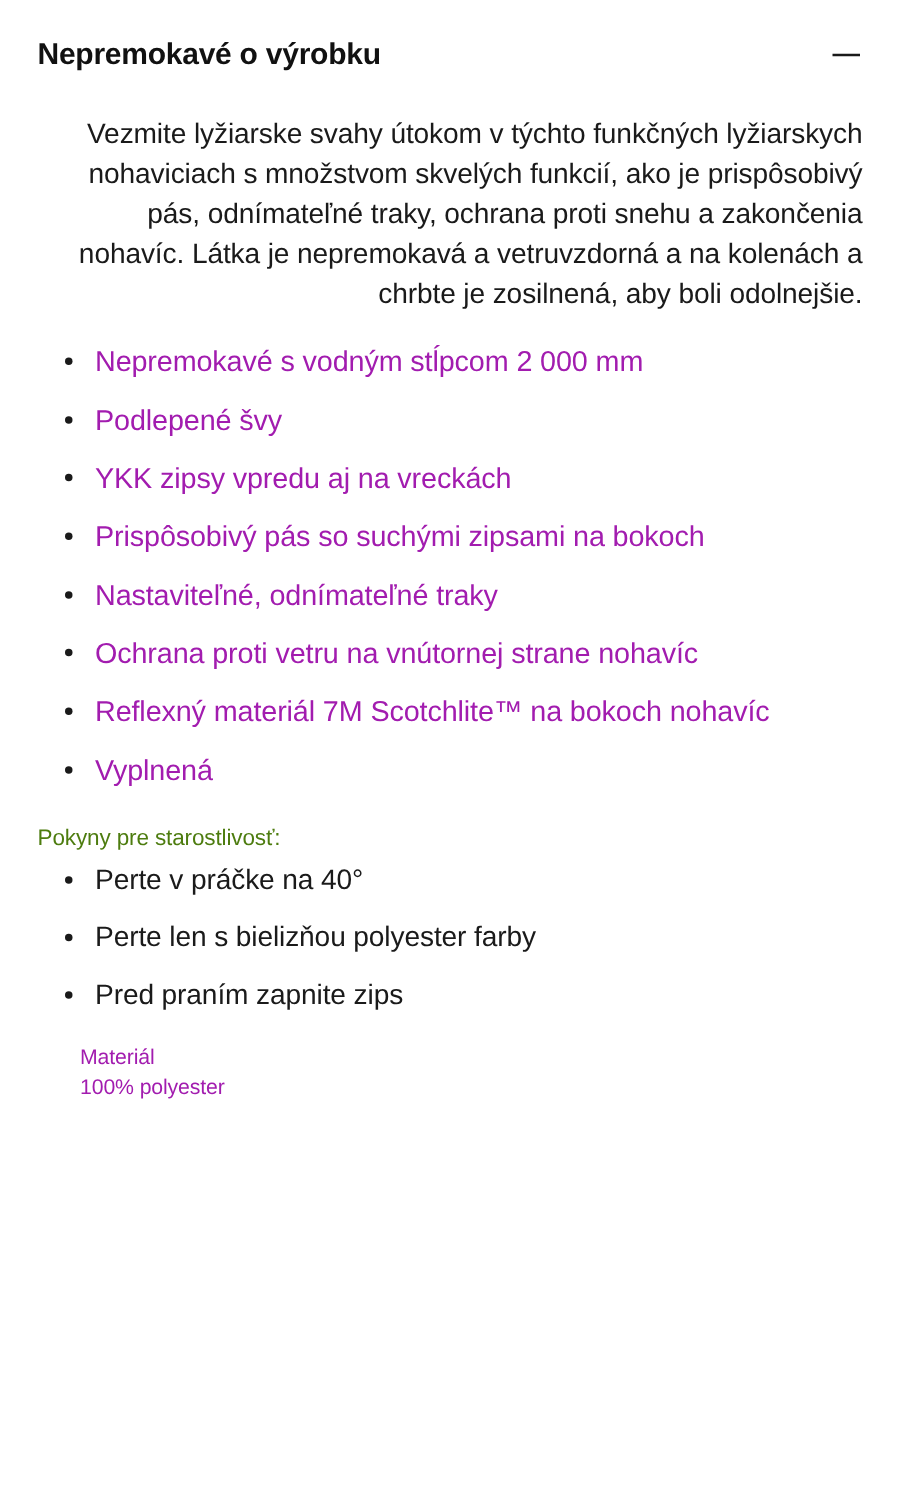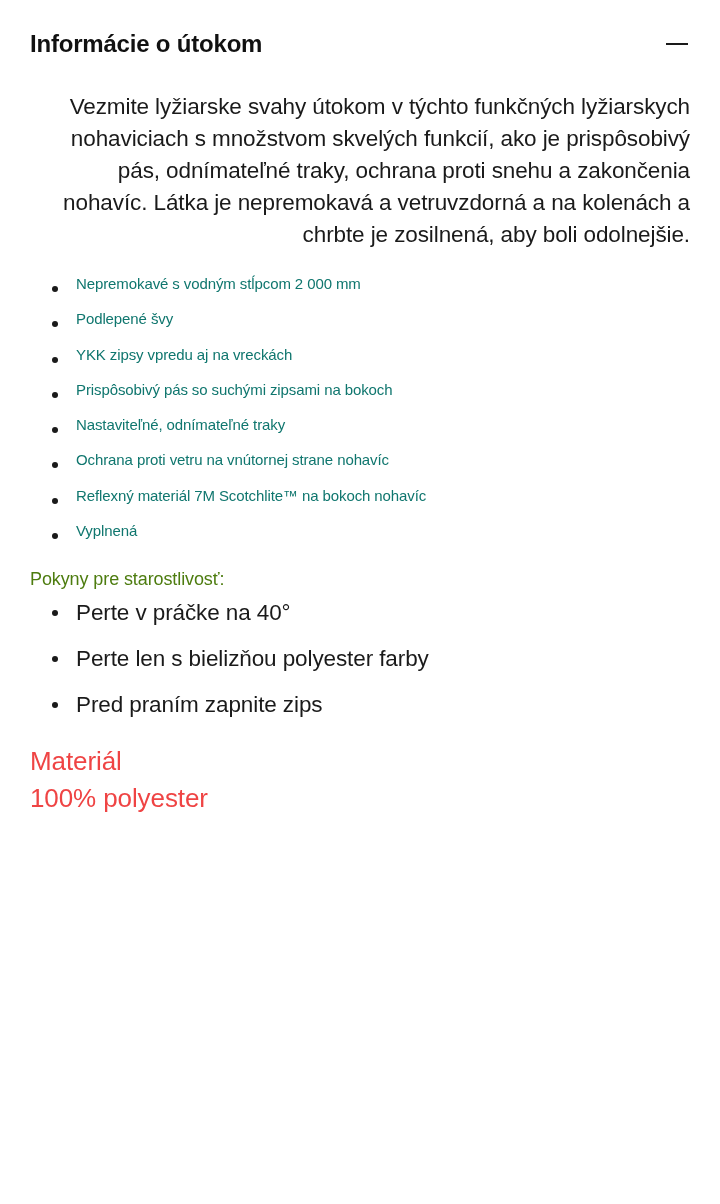--- a/index.html
+++ b/index.html
@@ -57,23 +57,23 @@
     letter-spacing: -0.1px;
     text-align: right;
   }
   ul.bullets {
     list-style: none;
     margin: 22px 0 0 0;
     padding: 0;
   }
   ul.bullets li {
     position: relative;
-    font-size: 15px;
+    font-size: 23px;
     line-height: 1.42;
-    color: #0f766e;
+    color: #a21caf;
     padding-left: 46px;
     margin-bottom: 14px;
     letter-spacing: -0.1px;
   }
   ul.bullets li::before {
     content: "";
     position: absolute;
     left: 22px;
     top: 13px;
     width: 6px;
@@ -110,33 +110,34 @@
     width: 6px;
     height: 6px;
     border-radius: 50%;
     background: #1a1a1a;
   }
   .material-block {
     margin-top: 22px;
   }
   .material-label,
   .material-value {
-    font-size: 26px;
+    font-size: 17px;
     line-height: 1.42;
-    color: #ef4444;
+    color: #a21caf;
     letter-spacing: -0.1px;
+    margin-left: 34px;
   }
 </style>
 </head>
 <body>
 
 <div class="panel">
 
   <div class="section-header">
-    <div class="section-title">Informácie o útokom</div>
+    <div class="section-title">Nepremokavé o výrobku</div>
     <div class="collapse-icon"></div>
   </div>
 
   <p class="intro">Vezmite lyžiarske svahy útokom v týchto funkčných lyžiarskych nohaviciach s množstvom skvelých funkcií, ako je prispôsobivý pás, odnímateľné traky, ochrana proti snehu a zakončenia nohavíc. Látka je nepremokavá a vetruvzdorná a na kolenách a chrbte je zosilnená, aby boli odolnejšie.</p>
 
   <ul class="bullets">
     <li>Nepremokavé s vodným stĺpcom 2 000 mm</li>
     <li>Podlepené švy</li>
     <li>YKK zipsy vpredu aj na vreckách</li>
     <li>Prispôsobivý pás so suchými zipsami na bokoch</li>

